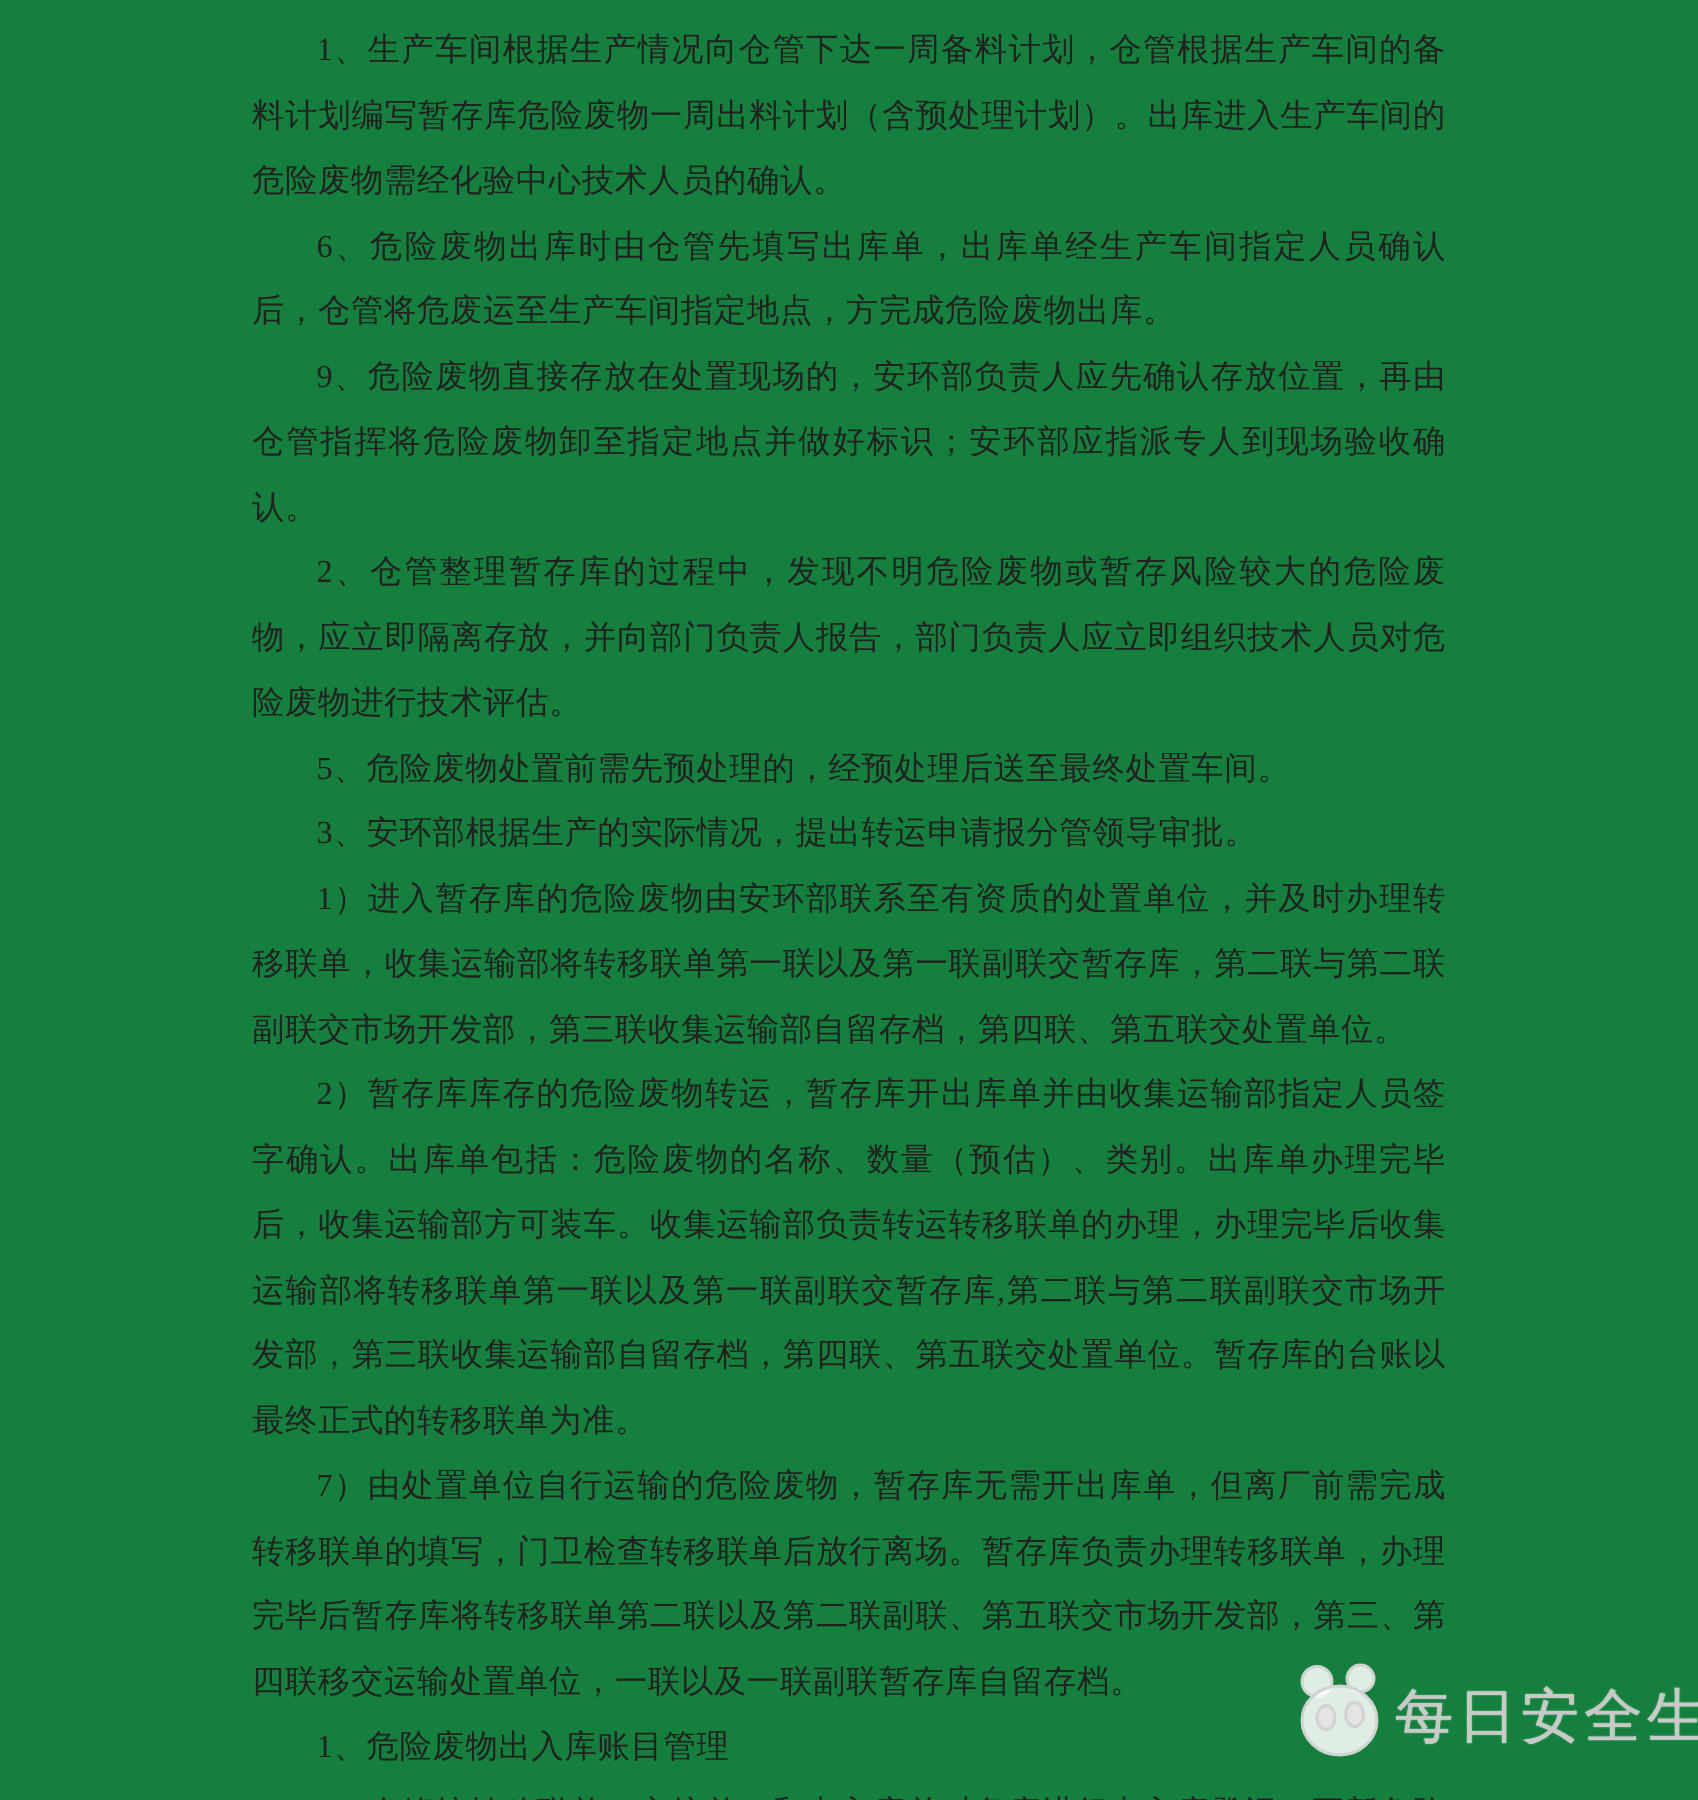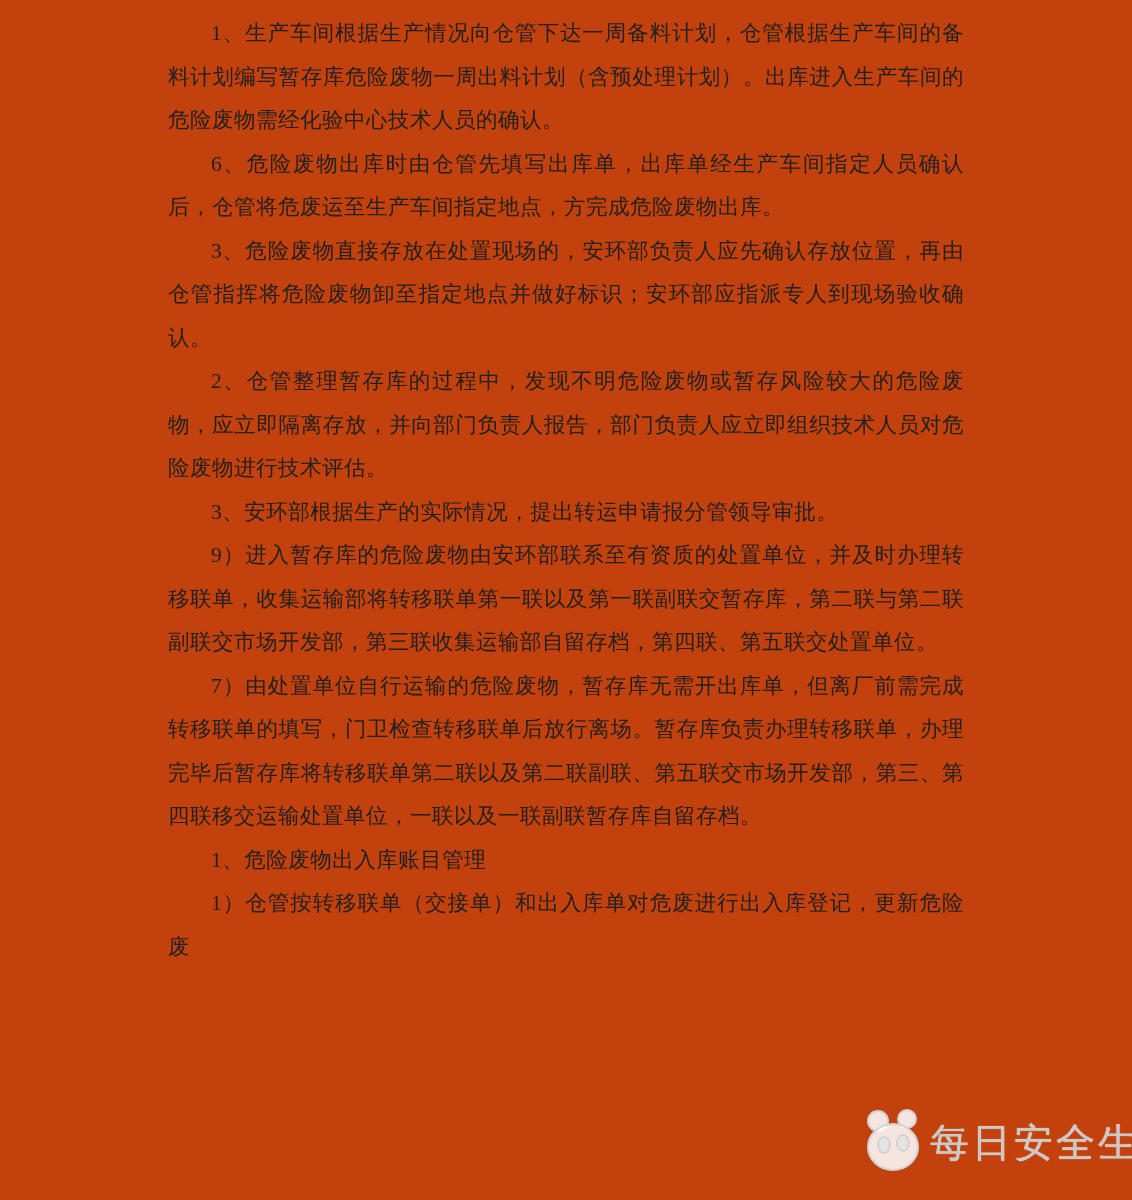--- a/index.html
+++ b/index.html
@@ -4,21 +4,21 @@
 <style>
   html, body {
     margin: 0;
     padding: 0;
     background: #ffffff;
   }
   .page {
     position: relative;
     width: 1132px;
     height: 1200px;
-    background: #c2410c;
+    background: #15803d;
     overflow: hidden;
     font-family: "Liberation Serif", "DejaVu Serif", serif;
   }
   .doc-body {
     position: absolute;
     left: 168px;
     top: 12px;
     width: 796px;
   }
   .doc-paragraph {
@@ -58,24 +58,26 @@
   }
 </style>
 </head>
 <body>
 
 <div class="page">
 
   <div class="doc-body">
     <p class="doc-paragraph">1、生产车间根据生产情况向仓管下达一周备料计划，仓管根据生产车间的备料计划编写暂存库危险废物一周出料计划（含预处理计划）。出库进入生产车间的危险废物需经化验中心技术人员的确认。</p>
     <p class="doc-paragraph">6、危险废物出库时由仓管先填写出库单，出库单经生产车间指定人员确认后，仓管将危废运至生产车间指定地点，方完成危险废物出库。</p>
-    <p class="doc-paragraph">3、危险废物直接存放在处置现场的，安环部负责人应先确认存放位置，再由仓管指挥将危险废物卸至指定地点并做好标识；安环部应指派专人到现场验收确认。</p>
+    <p class="doc-paragraph">9、危险废物直接存放在处置现场的，安环部负责人应先确认存放位置，再由仓管指挥将危险废物卸至指定地点并做好标识；安环部应指派专人到现场验收确认。</p>
     <p class="doc-paragraph">2、仓管整理暂存库的过程中，发现不明危险废物或暂存风险较大的危险废物，应立即隔离存放，并向部门负责人报告，部门负责人应立即组织技术人员对危险废物进行技术评估。</p>
+    <p class="doc-paragraph">5、危险废物处置前需先预处理的，经预处理后送至最终处置车间。</p>
     <p class="doc-paragraph">3、安环部根据生产的实际情况，提出转运申请报分管领导审批。</p>
-    <p class="doc-paragraph">9）进入暂存库的危险废物由安环部联系至有资质的处置单位，并及时办理转移联单，收集运输部将转移联单第一联以及第一联副联交暂存库，第二联与第二联副联交市场开发部，第三联收集运输部自留存档，第四联、第五联交处置单位。</p>
+    <p class="doc-paragraph">1）进入暂存库的危险废物由安环部联系至有资质的处置单位，并及时办理转移联单，收集运输部将转移联单第一联以及第一联副联交暂存库，第二联与第二联副联交市场开发部，第三联收集运输部自留存档，第四联、第五联交处置单位。</p>
+    <p class="doc-paragraph">2）暂存库库存的危险废物转运，暂存库开出库单并由收集运输部指定人员签字确认。出库单包括：危险废物的名称、数量（预估）、类别。出库单办理完毕后，收集运输部方可装车。收集运输部负责转运转移联单的办理，办理完毕后收集运输部将转移联单第一联以及第一联副联交暂存库,第二联与第二联副联交市场开发部，第三联收集运输部自留存档，第四联、第五联交处置单位。暂存库的台账以最终正式的转移联单为准。</p>
     <p class="doc-paragraph">7）由处置单位自行运输的危险废物，暂存库无需开出库单，但离厂前需完成转移联单的填写，门卫检查转移联单后放行离场。暂存库负责办理转移联单，办理完毕后暂存库将转移联单第二联以及第二联副联、第五联交市场开发部，第三、第四联移交运输处置单位，一联以及一联副联暂存库自留存档。</p>
     <p class="doc-paragraph">1、危险废物出入库账目管理</p>
     <p class="doc-paragraph">1）仓管按转移联单（交接单）和出入库单对危废进行出入库登记，更新危险废</p>
   </div>
 
   <div class="watermark">
     <span>
       <svg class="watermark-logo" viewBox="0 0 64 66" xmlns="http://www.w3.org/2000/svg">
         <g stroke="#d2d2d2" stroke-width="2" fill="#fcfcfc" fill-opacity="0.88">
           <circle cx="16" cy="13" r="10"></circle>

